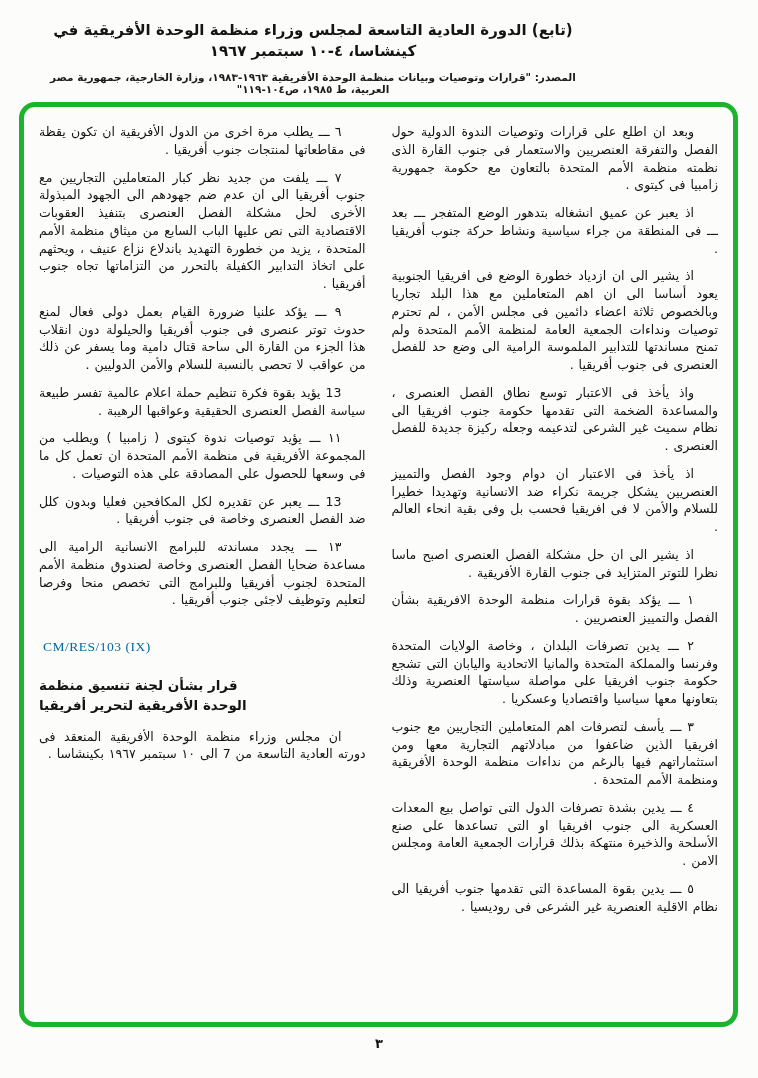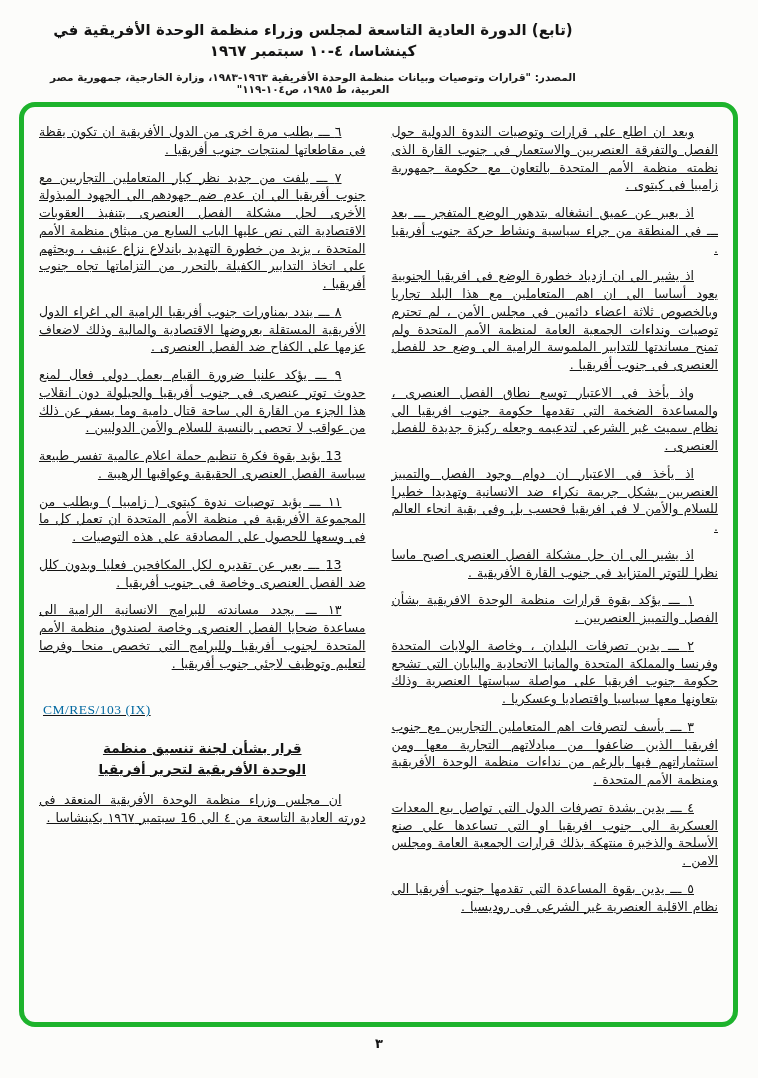--- a/index.html
+++ b/index.html
@@ -25,36 +25,36 @@
     position:absolute;left:19px;top:102px;width:719px;height:925px;
     box-sizing:border-box;
     border:5px solid #1db32c;border-radius:16px;
     background:#fcfcfa;
     padding:16px 15px 10px 15px;
     overflow:hidden;
   }
   .columns{
     display:flex;direction:rtl;gap:26px;height:100%;
   }
-  .column{flex:1 1 0;min-width:0;text-decoration:underline;}
+  .column{flex:1 1 0;min-width:0;}
   .column p{
     margin:0 0 10px 0;
     direction:rtl;text-align:justify;text-align-last:right;
     font-size:12.5px;line-height:1.42;
     text-indent:24px;
     word-spacing:1px;
   }
   .cm-reference{
     direction:ltr;text-align:left;
     font-family:"Liberation Serif",serif;
     font-size:13.5px;letter-spacing:0.5px;
     margin:30px 0 0 4px;color:#0369a1;
   }
   .resolution-heading{
-    margin:20px 0 12px 0;text-align:center;direction:rtl;
+    margin:20px 0 12px 0;text-align:left;direction:rtl;
     font-size:13.5px;font-weight:bold;line-height:1.5;
   }
   .page-number{
     position:absolute;left:0;width:758px;top:1036px;text-align:center;
     font-size:13px;font-weight:bold;direction:rtl;
   }
 </style>
 </head>
 <body>
 
@@ -76,33 +76,32 @@
       <p>١ ـــ يؤكد بقوة قرارات منظمة الوحدة الافريقية بشأن الفصل والتمييز العنصريين .</p>
       <p>٢ ـــ يدين تصرفات البلدان ، وخاصة الولايات المتحدة وفرنسا والمملكة المتحدة والمانيا الاتحادية واليابان التى تشجع حكومة جنوب افريقيا على مواصلة سياستها العنصرية وذلك بتعاونها معها سياسيا واقتصاديا وعسكريا .</p>
       <p>٣ ـــ يأسف لتصرفات اهم المتعاملين التجاريين مع جنوب افريقيا الذين ضاعفوا من مبادلاتهم التجارية معها ومن استثماراتهم فيها بالرغم من نداءات منظمة الوحدة الأفريقية ومنظمة الأمم المتحدة .</p>
       <p>٤ ـــ يدين بشدة تصرفات الدول التى تواصل بيع المعدات العسكرية الى جنوب افريقيا او التى تساعدها على صنع الأسلحة والذخيرة منتهكة بذلك قرارات الجمعية العامة ومجلس الامن .</p>
       <p>٥ ـــ يدين بقوة المساعدة التى تقدمها جنوب أفريقيا الى نظام الاقلية العنصرية غير الشرعى فى روديسيا .</p>
     </div>
 
     <div class="column">
       <p>٦ ـــ يطلب مرة اخرى من الدول الأفريقية ان تكون يقظة فى مقاطعاتها لمنتجات جنوب أفريقيا .</p>
       <p>٧ ـــ يلفت من جديد نظر كبار المتعاملين التجاريين مع جنوب أفريقيا الى ان عدم ضم جهودهم الى الجهود المبذولة الأخرى لحل مشكلة الفصل العنصرى بتنفيذ العقوبات الاقتصادية التى نص عليها الباب السابع من ميثاق منظمة الأمم المتحدة ، يزيد من خطورة التهديد باندلاع نزاع عنيف ، ويحثهم على اتخاذ التدابير الكفيلة بالتحرر من التزاماتها تجاه جنوب أفريقيا .</p>
-      <p>٨ ـــ يندد بمناورات جنوب أفريقيا الرامية الى اغراء الدول الأفريقية المستقلة بعروضها الاقتصادية والمالية وذلك لاضعاف عزمها على الكفاح ضد الفصل العنصرى .</p>
       <p>٩ ـــ يؤكد علنيا ضرورة القيام بعمل دولى فعال لمنع حدوث توتر عنصرى فى جنوب أفريقيا والحيلولة دون انقلاب هذا الجزء من القارة الى ساحة قتال دامية وما يسفر عن ذلك من عواقب لا تحصى بالنسبة للسلام والأمن الدوليين .</p>
       <p>13 يؤيد بقوة فكرة تنظيم حملة اعلام عالمية تفسر طبيعة سياسة الفصل العنصرى الحقيقية وعواقبها الرهيبة .</p>
       <p>١١ ـــ يؤيد توصيات ندوة كيتوى ( زامبيا ) ويطلب من المجموعة الأفريقية فى منظمة الأمم المتحدة ان تعمل كل ما فى وسعها للحصول على المصادقة على هذه التوصيات .</p>
       <p>13 ـــ يعبر عن تقديره لكل المكافحين فعليا وبدون كلل ضد الفصل العنصرى وخاصة فى جنوب أفريقيا .</p>
       <p>١٣ ـــ يجدد مساندته للبرامج الانسانية الرامية الى مساعدة ضحايا الفصل العنصرى وخاصة لصندوق منظمة الأمم المتحدة لجنوب أفريقيا وللبرامج التى تخصص منحا وفرصا لتعليم وتوظيف لاجئى جنوب أفريقيا .</p>
 
       <div class="cm-reference">CM/RES/103 (IX)</div>
 
       <div class="resolution-heading">
         <div>قرار بشأن لجنة تنسيق منظمة</div>
         <div>الوحدة الأفريقية لتحرير أفريقيا</div>
       </div>
 
-      <p>ان مجلس وزراء منظمة الوحدة الأفريقية المنعقد فى دورته العادية التاسعة من ٤ الى 16 سبتمبر ١٩٦٧ بكينشاسا .</p>
+      <p>ان مجلس وزراء منظمة الوحدة الأفريقية المنعقد فى دورته العادية التاسعة من 7 الى ١٠ سبتمبر ١٩٦٧ بكينشاسا .</p>
     </div>
 
   </div>
 </div>
 
 <div class="page-number">٣</div>
 
 </body></html>

